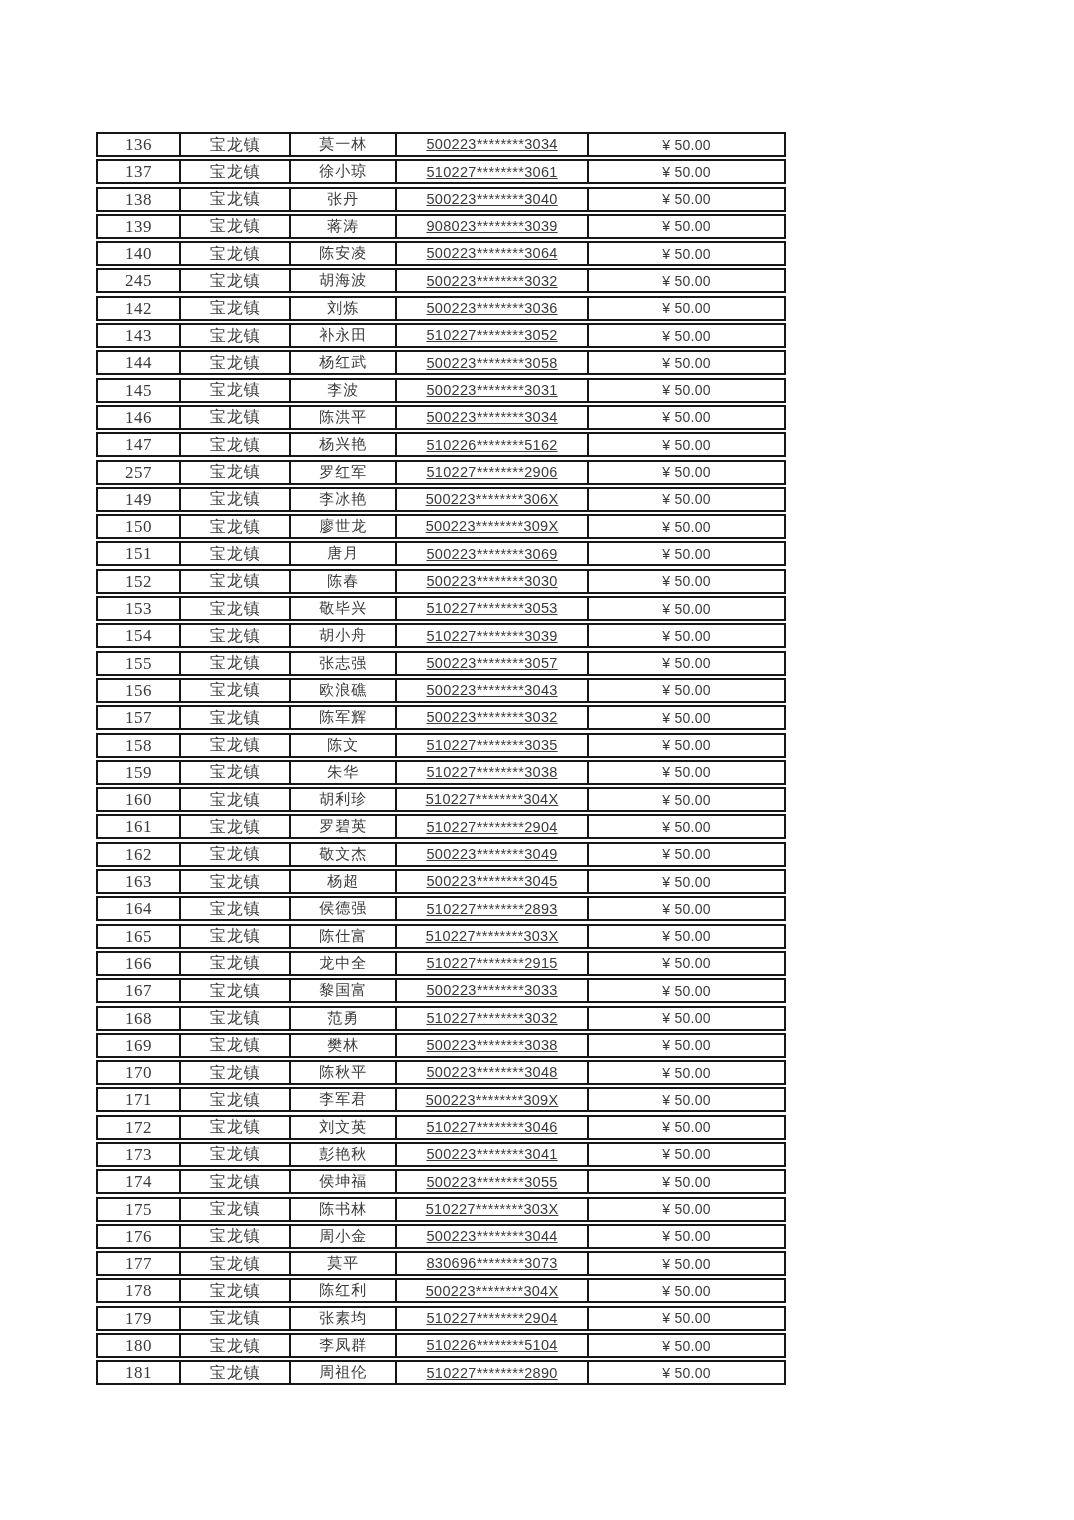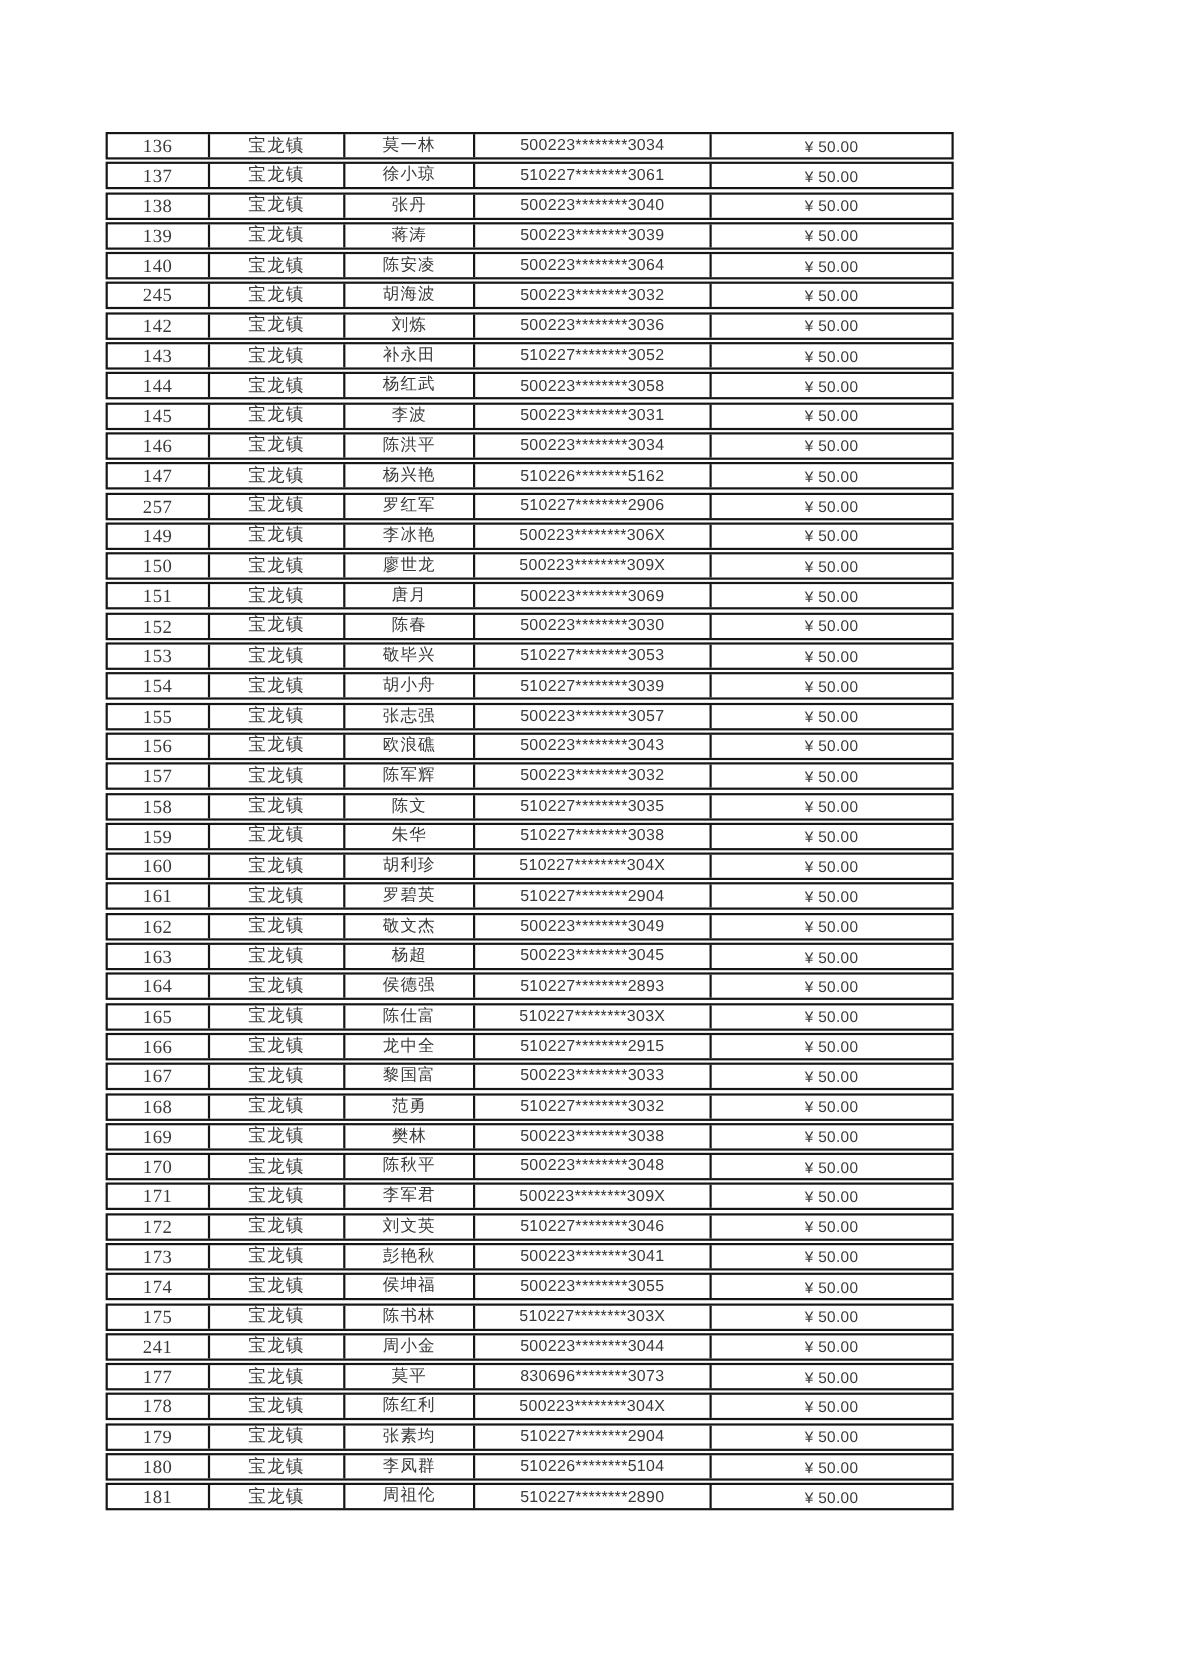--- a/index.html
+++ b/index.html
@@ -10,22 +10,22 @@
   .page {
     position: relative;
     width: 1074px;
     height: 1520px;
     background: #ffffff;
     overflow: hidden;
   }
   .roster-table {
     position: absolute;
     left: 96px;
-    top: 120px;
-    width: 771px;
+    top: 132px;
+    width: 690px;
   }
   .row {
     display: flex;
     height: 25px;
     margin-bottom: 2.3px;
     border: 2px solid var(--border-color, #161616);
     box-sizing: border-box;
     background: #ffffff;
   }
   .cell {
@@ -57,20 +57,21 @@
     font-family: "Liberation Serif", "DejaVu Serif", serif;
     font-size: 15px;
     letter-spacing: 1px;
   }
   .c3 {
     width: 28.0%;
     border-left: 2px solid var(--border-color, #161616);
     font-family: "Liberation Sans", "DejaVu Sans", sans-serif;
     font-size: 14.5px;
     letter-spacing: 0.3px;
+    text-decoration: underline;
   }
   .c4 {
     width: 28.7%;
     border-left: 2px solid var(--border-color, #161616);
     font-family: "Liberation Sans", "DejaVu Sans", sans-serif;
     font-size: 14px;
     letter-spacing: 0.3px;
     text-align: right;
   }
 </style>
@@ -101,21 +102,21 @@
     <div class="cell c1">宝龙镇</div>
     <div class="cell c2">张丹</div>
     <div class="cell c3">500223********3040</div>
     <div class="cell c4">¥ 50.00</div>
   </div>
 
   <div class="row">
     <div class="cell c0">139</div>
     <div class="cell c1">宝龙镇</div>
     <div class="cell c2">蒋涛</div>
-    <div class="cell c3">500223********3039</div>
+    <div class="cell c3">908023********3039</div>
     <div class="cell c4">¥ 50.00</div>
   </div>
 
   <div class="row">
     <div class="cell c0">140</div>
     <div class="cell c1">宝龙镇</div>
     <div class="cell c2">陈安凌</div>
     <div class="cell c3">500223********3064</div>
     <div class="cell c4">¥ 50.00</div>
   </div>
@@ -394,21 +395,21 @@
 
   <div class="row">
     <div class="cell c0">175</div>
     <div class="cell c1">宝龙镇</div>
     <div class="cell c2">陈书林</div>
     <div class="cell c3">510227********303X</div>
     <div class="cell c4">¥ 50.00</div>
   </div>
 
   <div class="row">
-    <div class="cell c0">241</div>
+    <div class="cell c0">176</div>
     <div class="cell c1">宝龙镇</div>
     <div class="cell c2">周小金</div>
     <div class="cell c3">500223********3044</div>
     <div class="cell c4">¥ 50.00</div>
   </div>
 
   <div class="row">
     <div class="cell c0">177</div>
     <div class="cell c1">宝龙镇</div>
     <div class="cell c2">莫平</div>

